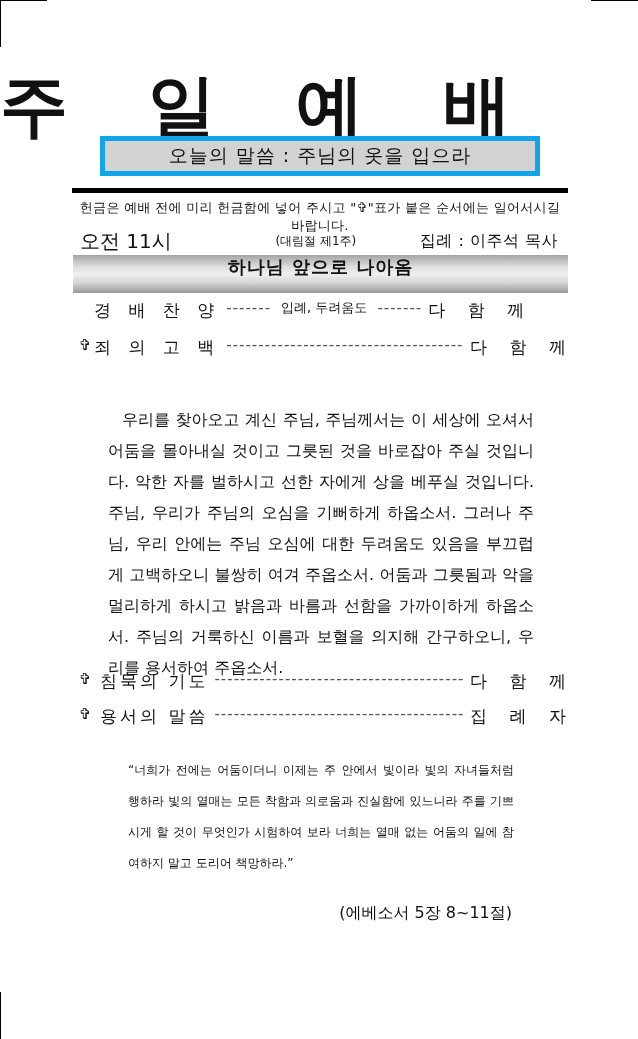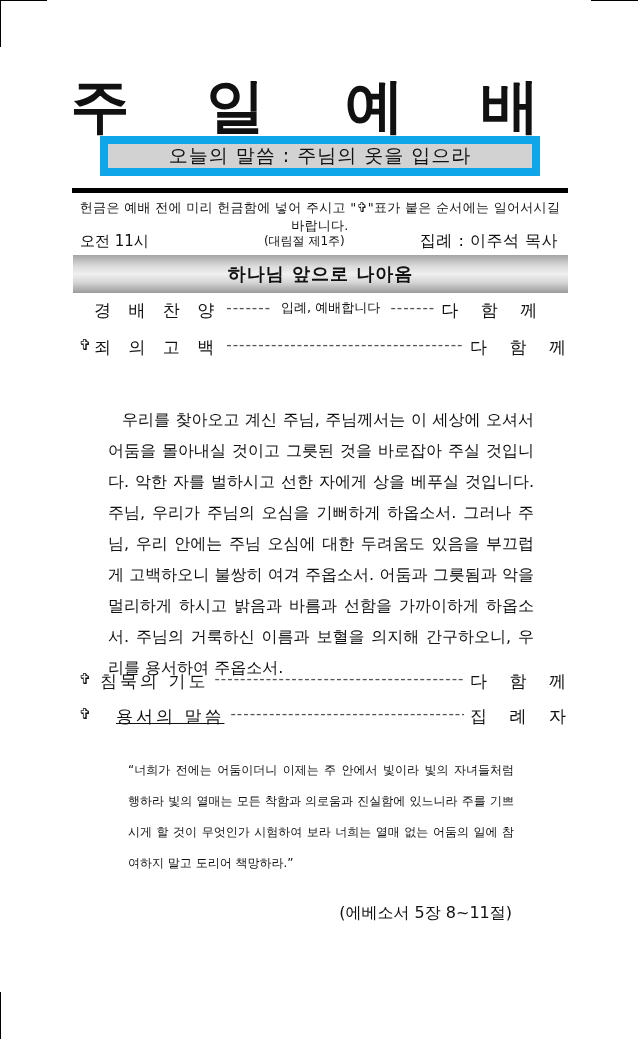--- a/index.html
+++ b/index.html
@@ -7,53 +7,53 @@
     body { position: relative; font-family: "DejaVu Sans", sans-serif; color: #111; }
 
     .crop { position: absolute; background: #000; }
     .crop-tl-h { left: 0; top: 0; width: 47px; height: 1px; }
     .crop-tl-v { left: 0; top: 0; width: 1px; height: 47px; }
     .crop-tr-h { right: 0; top: 0; width: 47px; height: 1px; }
     .crop-bl-v { left: 0; top: 992px; width: 1px; height: 47px; }
 
     .title {
       position: absolute; left: 0; right: 0; top: 66px;
-      text-align: center; font-size: 59px; font-weight: bold;
+      text-align: left; font-size: 68px; font-weight: bold;
       letter-spacing: 2px; line-height: 80px;
     }
     .title .w1 { display: inline-block; letter-spacing: 28px; }
     .title .gap { display: inline-block; width: 52px; }
 
     .subtitle {
       position: absolute; left: 100px; top: 136px; width: 440px; height: 40px;
-      background: #d2d2d2; border: 8px solid #0ea5e9;
+      background: #d2d2d2; border: 5px solid #0ea5e9;
       display: flex; align-items: center; justify-content: center;
       font-size: 19px; letter-spacing: 1px;
     }
 
     .thick-rule { position: absolute; left: 72px; top: 188px; width: 496px; height: 5px; background: #000; }
 
     .notice {
       position: absolute; left: 72px; width: 496px; top: 199px;
       text-align: center; font-size: 13px; letter-spacing: 0.3px;
     }
     .notice .cross-inline { font-weight: bold; }
 
     .meta-row {
       position: absolute; left: 80px; width: 478px; top: 229px; height: 24px;
       display: flex; align-items: center; justify-content: space-between;
     }
-    .meta-time { font-size: 15px; }
+    .meta-time { font-size: 20px; }
     .meta-season { font-size: 12px; margin-left: 40px; }
     .meta-leader { font-size: 16px; letter-spacing: 0.5px; }
 
     .banner {
       position: absolute; left: 73px; top: 255px; width: 495px; height: 38px;
       background: linear-gradient(to bottom, #a4a4a4 0%, #dcdcdc 30%, #f0f0f0 50%, #d6d6d6 72%, #9a9a9a 100%);
-      display: flex; align-items: center; justify-content: center;
+      display: flex; align-items: flex-start; justify-content: center;
       font-size: 18px; font-weight: bold; letter-spacing: 1px;
     }
 
     .order-row {
       position: absolute; left: 76px; width: 490px; height: 26px;
       display: flex; font-size: 17px;
     }
     .order-row .cross {
       width: 18px; display: inline-block; text-align: center;
       font-size: 15px; font-weight: bold;
@@ -113,21 +113,21 @@
 </div>
 
 <div class="banner">
   <span>하나님 앞으로 나아옴</span>
 </div>
 
 <div class="order-row" style="top:299px;">
   <span class="cross empty">✞</span>
   <span class="label">경 배  찬 양</span>
   <span class="dashes" style="flex:0 0 auto;">-------</span>
-  <span class="mid">입례, 예배합니다</span>
+  <span class="mid">입례, 두려움도</span>
   <span class="dashes" style="flex:0 0 auto;">-------</span>
   <span class="who">
     <span>다</span>
     <span>함</span>
     <span>께</span>
   </span>
 </div>
 
 <div class="order-row" style="top:336px;">
   <span class="cross">✞</span>
@@ -150,21 +150,21 @@
   <span class="dashes">----------------------------------------</span>
   <span class="who">
     <span>다</span>
     <span>함</span>
     <span>께</span>
   </span>
 </div>
 
 <div class="order-row" style="top:705px;">
   <span class="cross">✞</span>
-  <span class="label" style="letter-spacing:3px; margin-left:22px;text-decoration:underline;">용서의 말씀</span>
+  <span class="label" style="letter-spacing:3px; margin-left:6px;">용서의 말씀</span>
   <span class="dashes">----------------------------------------</span>
   <span class="who">
     <span>집</span>
     <span>례</span>
     <span>자</span>
   </span>
 </div>
 
 <div class="verse">
   <p>“너희가 전에는 어둠이더니 이제는 주 안에서 빛이라 빛의 자녀들처럼 행하라 빛의 열매는 모든 착함과 의로움과 진실함에 있느니라 주를 기쁘시게 할 것이 무엇인가 시험하여 보라 너희는 열매 없는 어둠의 일에 참여하지 말고 도리어 책망하라.”</p>

